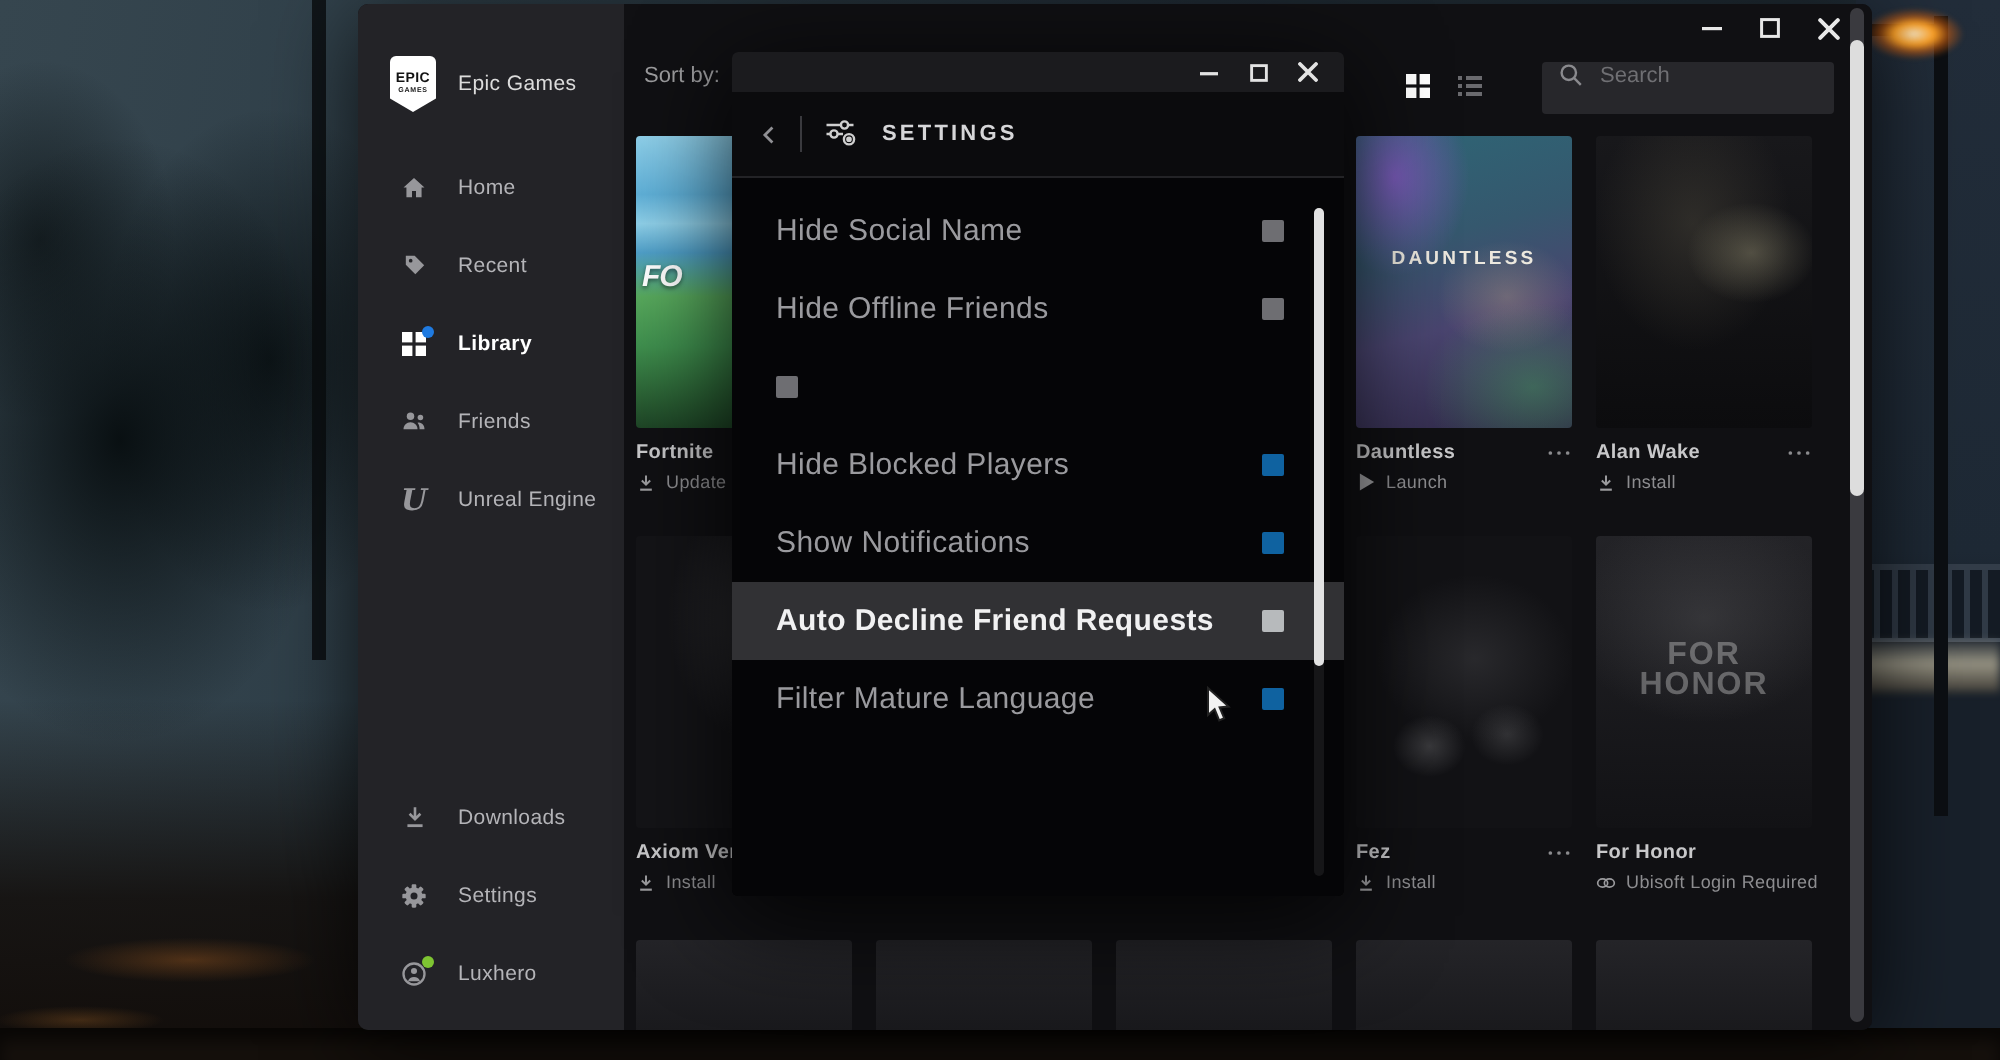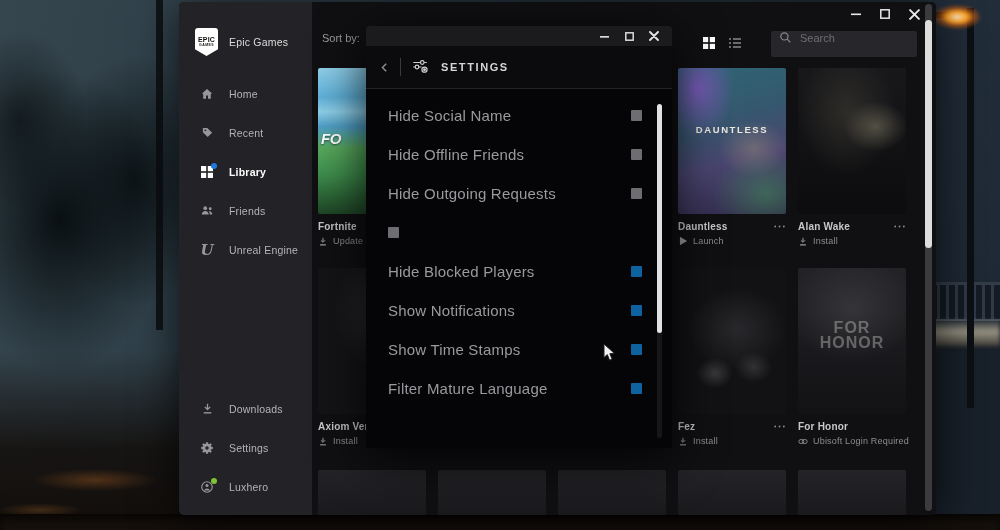--- a/index.html
+++ b/index.html
@@ -547,44 +547,40 @@
   <div class="setting-row">
     <span class="lbl">Hide Social Name</span>
     <span class="checkbox" style="background: rgb(110, 110, 114);"></span>
   </div>
 
   <div class="setting-row">
     <span class="lbl">Hide Offline Friends</span>
     <span class="checkbox" style="background: rgb(110, 110, 114);"></span>
   </div>
 
-  <div class="setting-row">
-    <span class="lbl">Hide Outgoing Requests</span>
-    <span class="checkbox" style="background: rgb(110, 110, 114);"></span>
-  </div>
 
   <div class="setting-row">
     <span class="checkbox" style="background: rgb(110, 110, 114);"></span>
   </div>
 
   <div class="setting-row">
     <span class="lbl">Hide Blocked Players</span>
     <span class="checkbox" style="background: rgb(15, 98, 160);"></span>
   </div>
 
   <div class="setting-row">
     <span class="lbl">Show Notifications</span>
     <span class="checkbox" style="background: rgb(15, 98, 160);"></span>
   </div>
 
-
-  <div class="setting-row">
-    <span class="lbl">Show Time Stamps</span>
-    <span class="checkbox" style="background: rgb(15, 98, 160);"></span>
-  </div>
+  <div class="setting-row highlighted">
+    <span class="lbl">Auto Decline Friend Requests</span>
+    <span class="checkbox" style="background: rgb(183, 186, 188);"></span>
+  </div>
+
 
   <div class="setting-row">
     <span class="lbl">Filter Mature Language</span>
     <span class="checkbox" style="background: rgb(15, 98, 160);"></span>
   </div>
 </div>
     <div class="modal-scrollbar">
       <div class="thumb"></div>
     </div>
   </div>

